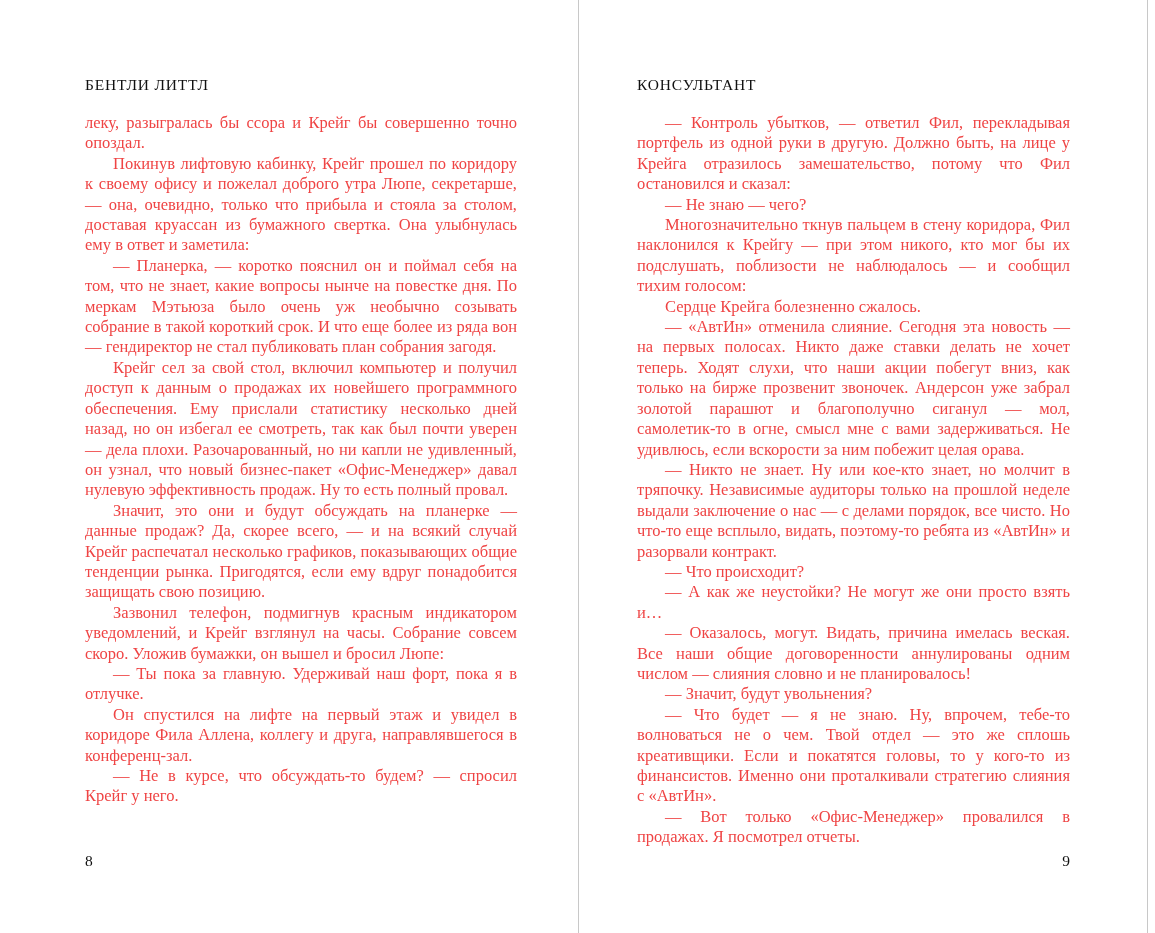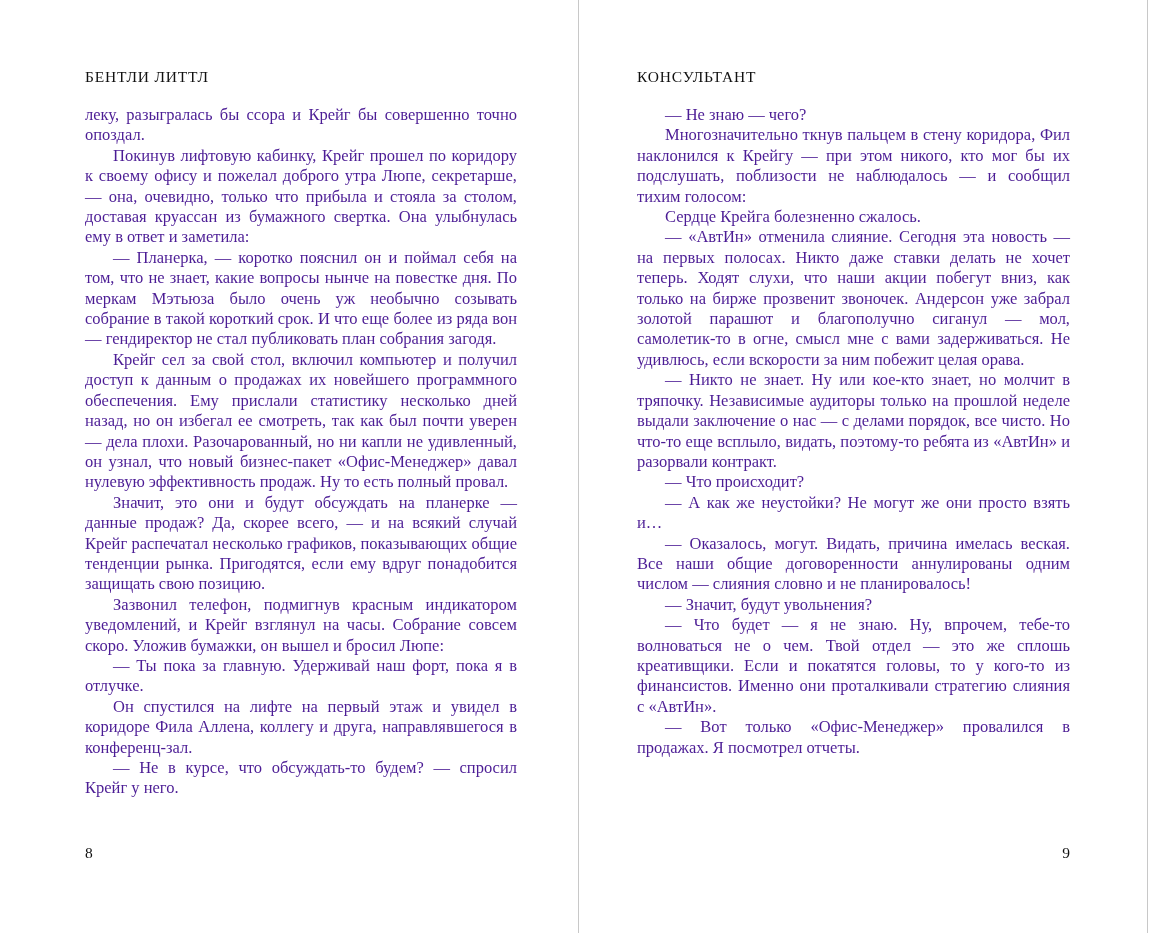--- a/index.html
+++ b/index.html
@@ -20,21 +20,21 @@
     top: 0;
     width: 1px;
     height: 933px;
     background: #c8c8c8;
   }
   .divider-center { left: 578px; }
   .divider-right  { left: 1147px; }
 
   .page {
     position: absolute;
-    top: 4px;
+    top: 12px;
     height: 815px;
   }
   .page-left  { left: 85px;  width: 432px; }
   .page-right { left: 637px; width: 433px; }
 
   .page-header {
     position: absolute;
     top: 64px;
     left: 0;
     width: 100%;
@@ -52,21 +52,21 @@
     width: 100%;
     hyphens: auto;
     -webkit-hyphens: auto;
   }
   .para {
     margin: 0;
     font-size: 16.5px;
     line-height: 20.4px;
     text-align: justify;
     text-indent: 1.7em;
-    color: #4c1d95;
+    color: #ef4444;
   }
   .para.noindent { text-indent: 0; }
 
   .page-number {
     position: absolute;
     top: 840px;
     left: 0;
     width: 100%;
     font-size: 15.5px;
     color: #111111;
@@ -92,20 +92,21 @@
       <p class="para">— Ты пока за главную. Удерживай наш форт, пока я в отлучке.</p>
       <p class="para">Он спустился на лифте на первый этаж и увидел в коридоре Фила Аллена, коллегу и друга, направлявшегося в конференц-зал.</p>
       <p class="para">— Не в курсе, что обсуждать-то будем? — спросил Крейг у него.</p>
     </div>
   <div class="page-number num-left">8</div>
 </div>
 
 <div class="page page-right">
   <div class="page-header header-right">КОНСУЛЬТАНТ</div>
   <div class="page-body">
+      <p class="para">— Контроль убытков, — ответил Фил, перекладывая портфель из одной руки в другую. Должно быть, на лице у Крейга отразилось замешательство, потому что Фил остановился и сказал:</p>
       <p class="para">— Не знаю — чего?</p>
       <p class="para">Многозначительно ткнув пальцем в стену коридора, Фил наклонился к Крейгу — при этом никого, кто мог бы их подслушать, поблизости не наблюдалось — и сообщил тихим голосом:</p>
       <p class="para">Сердце Крейга болезненно сжалось.</p>
       <p class="para">— «АвтИн» отменила слияние. Сегодня эта новость — на первых полосах. Никто даже ставки делать не хочет теперь. Ходят слухи, что наши акции побегут вниз, как только на бирже прозвенит звоночек. Андерсон уже забрал золотой парашют и благополучно сиганул — мол, самолетик-то в огне, смысл мне с вами задерживаться. Не удивлюсь, если вскорости за ним побежит целая орава.</p>
       <p class="para">— Никто не знает. Ну или кое-кто знает, но молчит в тряпочку. Независимые аудиторы только на прошлой неделе выдали заключение о нас — с делами порядок, все чисто. Но что-то еще всплыло, видать, поэтому-то ребята из «АвтИн» и разорвали контракт.</p>
       <p class="para">— Что происходит?</p>
       <p class="para">— А как же неустойки? Не могут же они просто взять и…</p>
       <p class="para">— Оказалось, могут. Видать, причина имелась веская. Все наши общие договоренности аннулированы одним числом — слияния словно и не планировалось!</p>
       <p class="para">— Значит, будут увольнения?</p>
       <p class="para">— Что будет — я не знаю. Ну, впрочем, тебе-то волноваться не о чем. Твой отдел — это же сплошь креативщики. Если и покатятся головы, то у кого-то из финансистов. Именно они проталкивали стратегию слияния с «АвтИн».</p>

